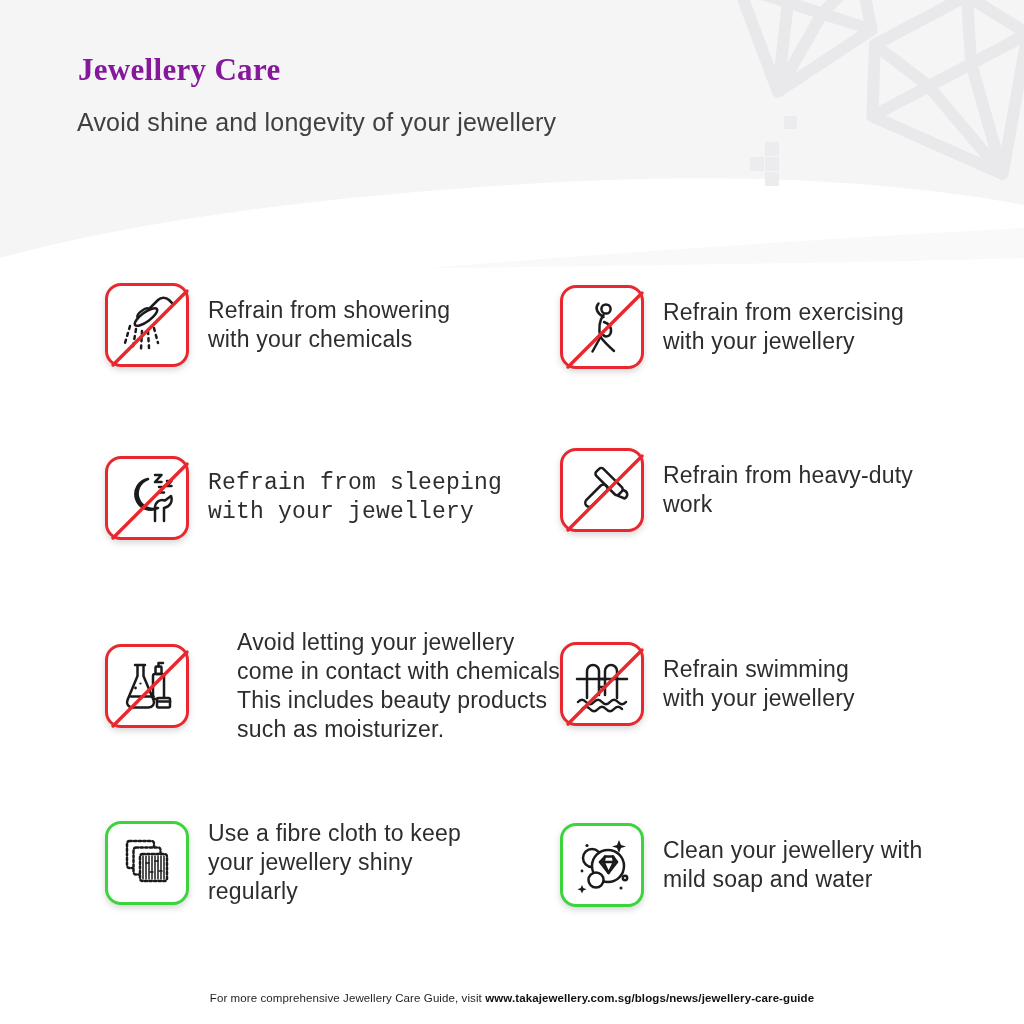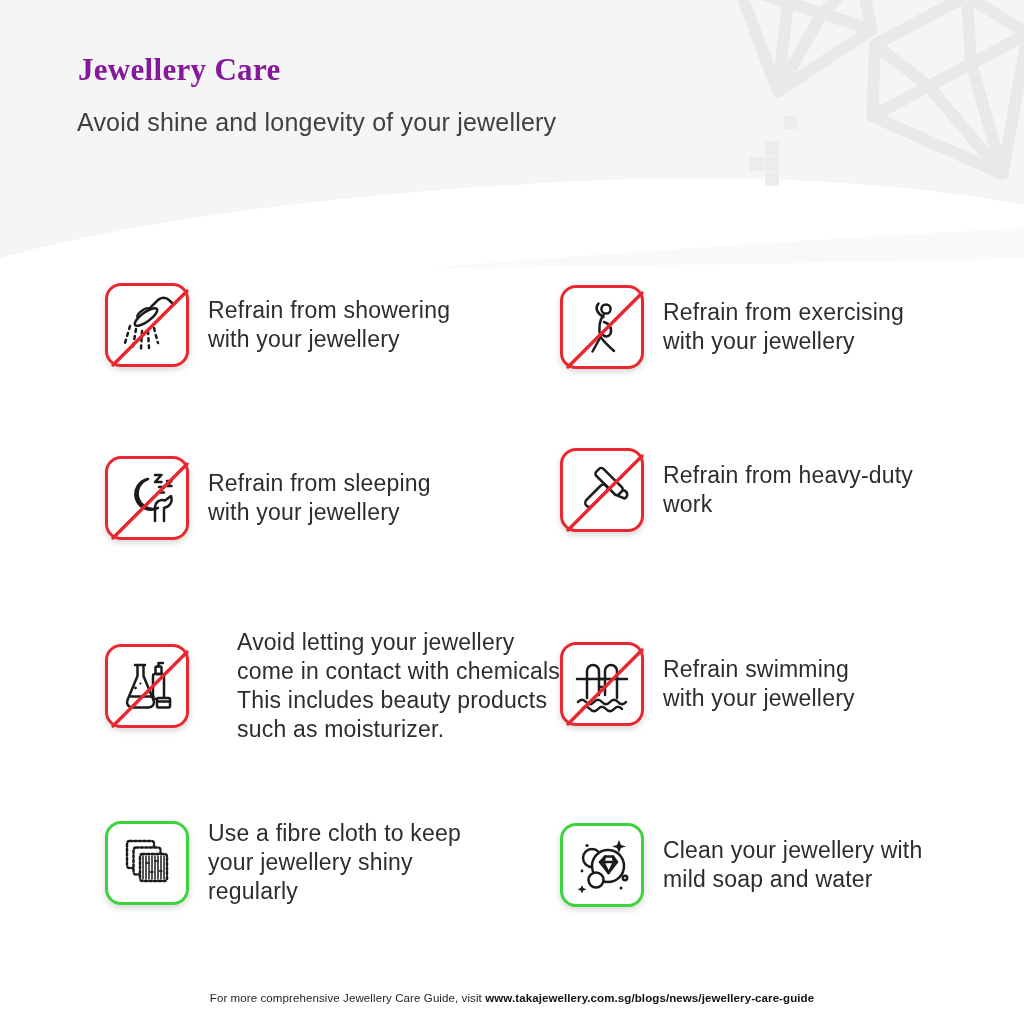--- a/index.html
+++ b/index.html
@@ -31,21 +31,21 @@
   }
   .icon-box.green{border-color:#3bd53b;}
   .slash{position:absolute;left:-3px;top:-3px;width:90px;height:90px;pointer-events:none;}
   .tip-text{
     margin:0;font-size:23px;line-height:29px;letter-spacing:.2px;
     color:#2d2d2d;white-space:pre-line;
   }
   
   .tip1{left:105px;top:283px;}
   .tip2{left:560px;top:285px;align-items:center;}
-  .tip3{left:105px;top:456px;}
+  .tip3{left:105px;top:456px;font-family:Liberation Mono, monospace;}
   .tip4{left:560px;top:448px;}
   .tip5{left:105px;top:628px;min-height:116px;gap:48px;}
   .tip6{left:560px;top:642px;}
   .tip7{left:105px;top:819px;}
   .tip8{left:560px;top:823px;}
   
   .footer{
     position:absolute;left:0;top:992px;width:1024px;text-align:center;
     font-size:11.5px;color:#1f1f1f;letter-spacing:.1px;
   }
@@ -107,21 +107,21 @@
           <path d="M27 38 L26 56"></path>
           <path d="M33 38 L34 55"></path>
           <path d="M39 35 L43 50"></path>
         </g>
       </svg>
       <svg class="slash" viewBox="0 0 90 90">
           <line x1="8" y1="82" x2="82" y2="8" stroke="#e8282e" stroke-width="3.4" stroke-linecap="round"></line>
         </svg>
     </div>
     <p class="tip-text">Refrain from showering
-with your jewellery</p>
+with your chemicals</p>
   </div>
 
   <div class="tip tip2">
     <div class="icon-box">
       <svg width="64" height="64" viewBox="0 0 64 64">
         <g class="ink">
           <circle cx="36" cy="14" r="4.6"></circle>
           <path d="M33.5 20 C29 26 28.5 34 30.5 42"></path>
           <path d="M33.5 22 C27 18 24.5 13 28.5 8.5"></path>
           <path d="M34 27 C39 28.5 42.5 33 40.5 38.5 C38.5 42.5 34 42 33 39.5"></path>

